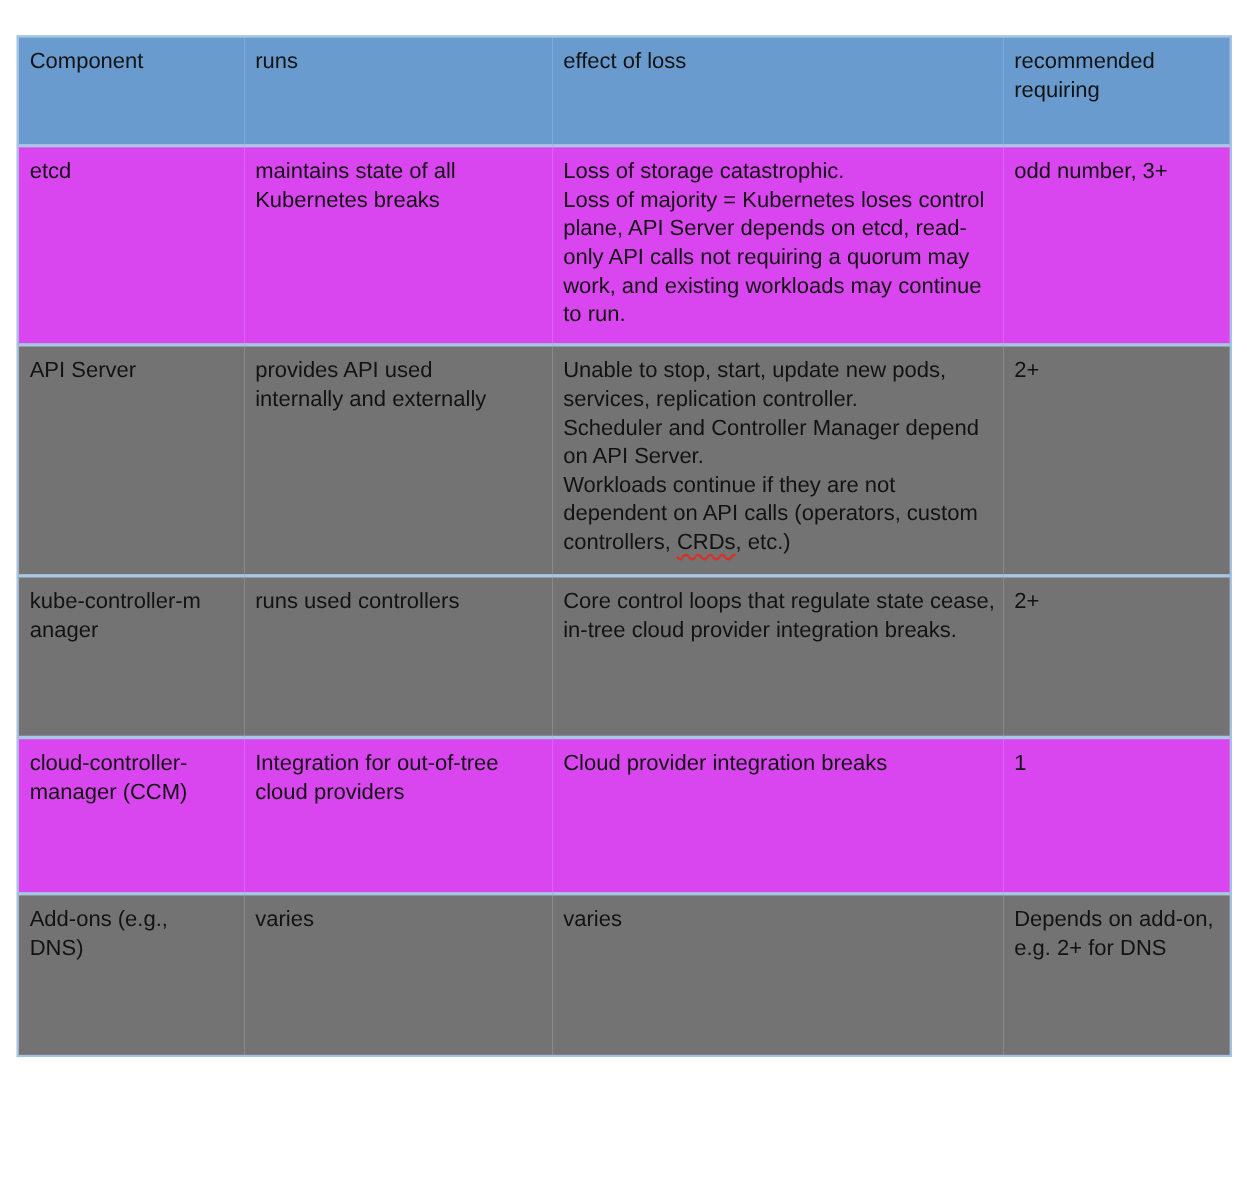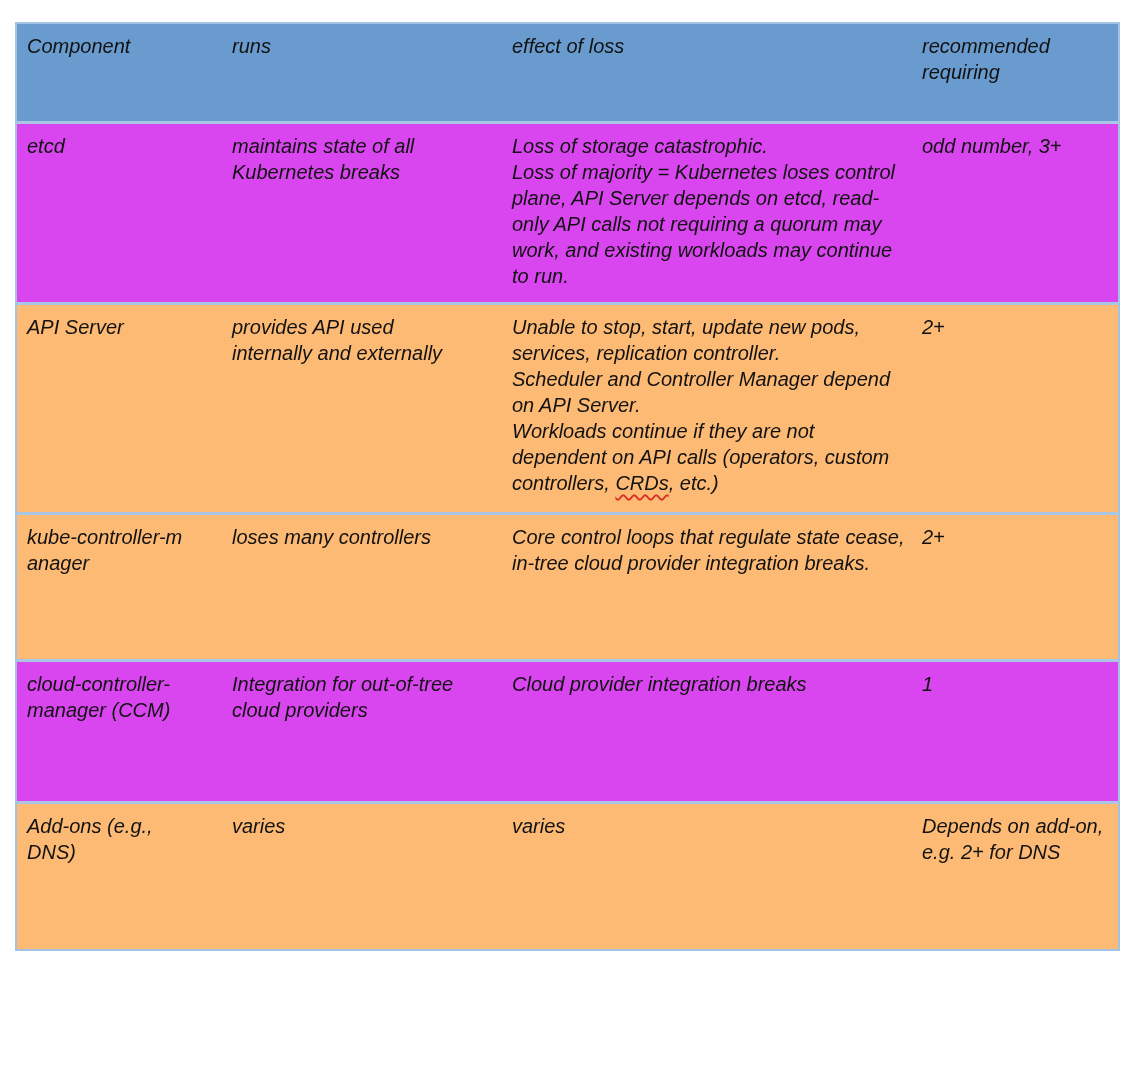--- a/index.html
+++ b/index.html
@@ -12,22 +12,21 @@
   .page {
     position: relative;
     width: 1134px;
     height: 1082px;
     background: #ffffff;
     overflow: hidden;
   }
   .table-wrap {
     position: absolute;
     left: 15px;
-    top: 22px;
-    font-style: italic;
+    top: 32px;
   }
   table.k8s-table {
     border-collapse: separate;
     border-spacing: 0;
     table-layout: fixed;
     width: 1105px;
     border: 2px solid #a4c2e1;
     font-size: 20px;
     line-height: 26px;
     box-sizing: border-box;
@@ -47,21 +46,21 @@
     padding-right: 5px;
   }
   thead th {
     background: #699bcf;
     height: 97px;
   }
   tbody td {
     border-top: 3px solid #a9c6e4;
   }
   tr.row-alt td { background: #d946ef; }
-  tr.row-plain td { background: #fdba74; }
+  tr.row-plain td { background: #737373; }
   .squiggle {
     text-decoration-line: underline;
     text-decoration-style: wavy;
     text-decoration-color: #d93025;
     text-decoration-thickness: 1.5px;
     text-underline-offset: 4px;
     text-decoration-skip-ink: none;
   }
 </style>
 </head>
@@ -99,21 +98,21 @@
           <td class="c-role">provides API used
 internally and externally</td>
           <td class="c-effect"><span>Unable to stop, start, update new pods, services, replication controller.
 Scheduler and Controller Manager depend on API Server.
 Workloads continue if they are not dependent on API calls (operators, custom controllers, </span><span class="squiggle">CRDs</span><span>, etc.)</span></td>
           <td class="c-instances">2+</td>
         </tr>
         <tr class="row-plain" style="height:147px">
           <td class="c-component">kube-controller-m
 anager</td>
-          <td class="c-role">loses many controllers</td>
+          <td class="c-role">runs used controllers</td>
           <td class="c-effect">Core control loops that regulate state cease, in-tree cloud provider integration breaks.</td>
           <td class="c-instances">2+</td>
         </tr>
         <tr class="row-alt" style="height:142px">
           <td class="c-component">cloud-controller-
 manager (CCM)</td>
           <td class="c-role">Integration for out-of-tree
 cloud providers</td>
           <td class="c-effect">Cloud provider integration breaks</td>
           <td class="c-instances">1</td>

